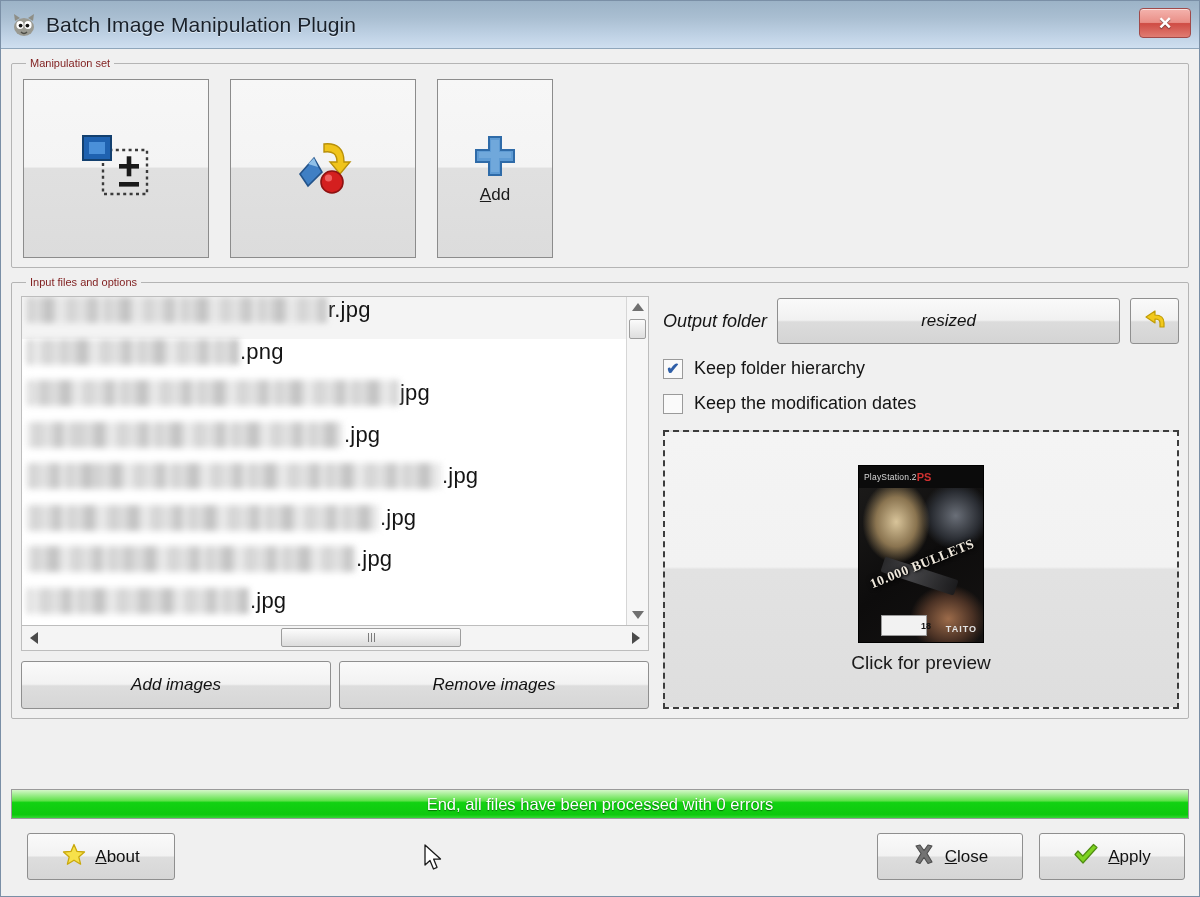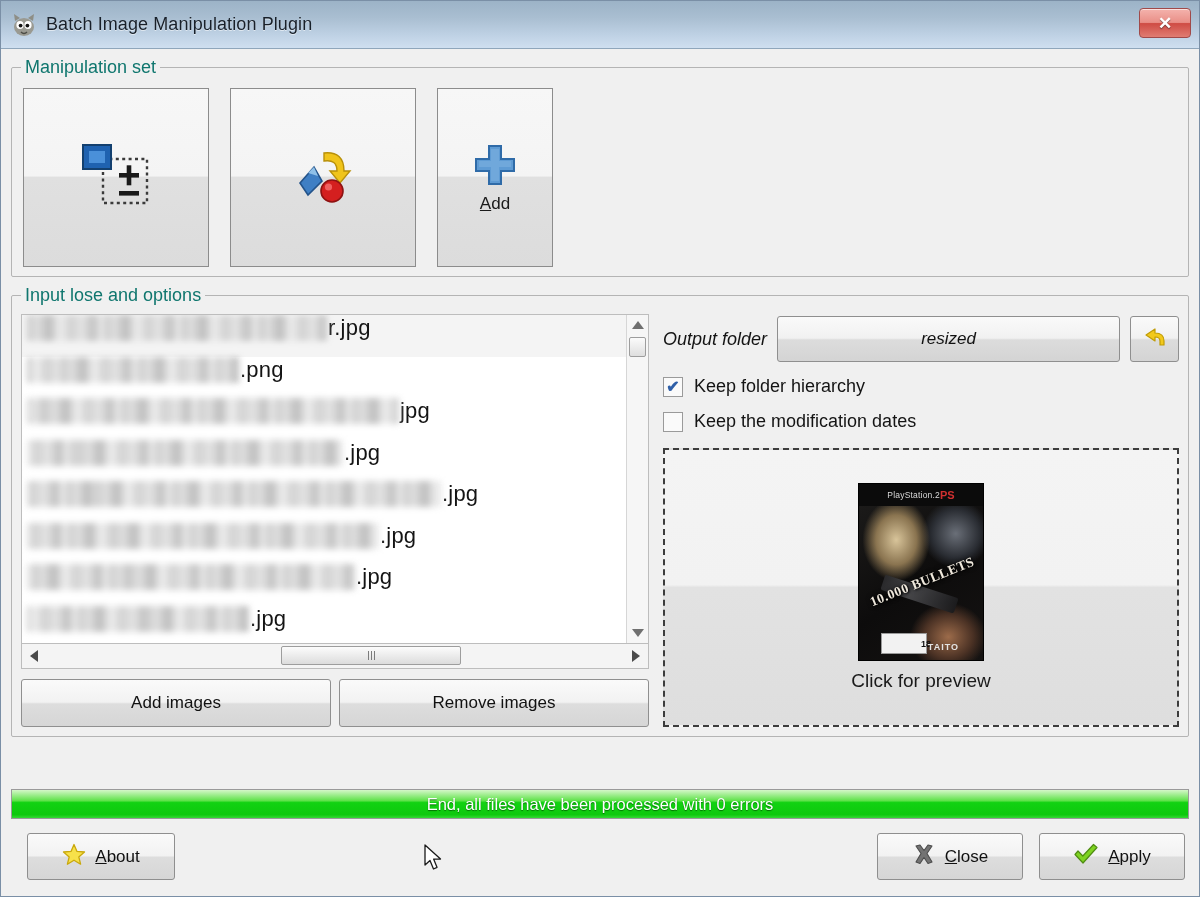--- a/index.html
+++ b/index.html
@@ -25,21 +25,21 @@
     display: flex; align-items: center;
     padding: 0 8px 0 10px;
     border-bottom: 1px solid #8fa6bb;
     position: relative;
   }
   .wilber {
     width: 26px; height: 24px; margin-right: 9px;
     position: relative; flex: 0 0 auto;
   }
   .titletext {
-    font-size: 18px; color: #18202a; letter-spacing: 0.1px;
+    font-size: 21px; color: #18202a; letter-spacing: 0.1px;
     text-shadow: 0 1px 0 rgba(255,255,255,0.55);
   }
   .closebtn {
     position: absolute; right: 8px; top: 7px;
     width: 52px; height: 30px;
     border-radius: 4px;
     border: 1px solid #a04a4a;
     background: linear-gradient(to bottom, #f4b3ad 0%, #e98f87 48%, #cf4c44 52%, #e07c72 100%);
     display: flex; align-items: center; justify-content: center;
     box-shadow: inset 0 1px 0 rgba(255,255,255,0.6);
@@ -54,21 +54,21 @@
   
   .body { padding: 8px 10px 0 10px; flex: 1; display: flex; flex-direction: column; }
   fieldset.group {
     border: 1px solid #b4b4b4;
     border-radius: 2px;
     margin: 0 0 8px 0;
     padding: 8px 9px 9px 9px;
     background: #f0f0f0;
   }
   fieldset.group > legend {
-    font-size: 18px; color: #0f766e; padding: 0 4px; 
+    font-size: 11px; color: #7f1d1d; padding: 0 4px; margin-left: 5px;
   }
 
   
   .manip-row { display: flex; gap: 21px; padding: 2px 2px 0 2px; }
   .manip-btn {
     width: 186px; height: 179px;
     border: 1px solid #8c8c8c;
     background: linear-gradient(to bottom, #f7f7f7 0%, #f4f4f4 49%, #e0e0e0 50%, #dcdcdc 100%);
     display: flex; flex-direction: column; align-items: center; justify-content: center;
     cursor: pointer; position: relative;
@@ -139,21 +139,21 @@
   .grip { width: 1px; height: 9px; background: #7c7c7c; }
 
   .file-buttons { display: flex; gap: 8px; margin-top: 10px; }
   .btn {
     border: 1px solid #8f8f8f; border-radius: 3px;
     background: linear-gradient(to bottom, #fafafa 0%, #f2f2f2 48%, #dddddd 52%, #d6d6d6 100%);
     font-size: 17px; color: #111;
     display: flex; align-items: center; justify-content: center; gap: 9px;
     cursor: pointer;
   }
-  .btn.wide { flex: 1; height: 48px; }
+  .btn.wide { flex: 1; height: 48px; font-style: italic; }
 
   
   .files-right { flex: 1; display: flex; flex-direction: column; padding-top: 2px; }
   .outrow { display: flex; align-items: center; gap: 10px; font-style: italic; }
   .outlabel { font-size: 18px; color: #141414; white-space: nowrap; }
   .folderbtn {
     flex: 1; height: 46px; border: 1px solid #8f8f8f; border-radius: 3px;
     background: linear-gradient(to bottom, #fafafa 0%, #f1f1f1 48%, #dcdcdc 52%, #d4d4d4 100%);
     display: flex; align-items: center; justify-content: center;
     font-size: 17px; color: #111; cursor: pointer;
@@ -182,21 +182,21 @@
     cursor: pointer; padding: 8px;
   }
   .cover {
     width: 126px; height: 178px;
     background: #050505; position: relative; overflow: hidden;
     border: 1px solid #000;
   }
   .cover .ps2bar {
     position: absolute; top: 0; left: 0; right: 0; height: 22px;
     background: #0b0b0b; display: flex; align-items: center;
-    justify-content: center; padding: 0 5px;
+    justify-content: flex-start; padding: 0 5px;
   }
   .cover .ps2txt { color: #d8d8d8; font-size: 8.5px; letter-spacing: 0.2px; }
   .cover .ps2logo { color: #d03030; font-size: 11px; font-weight: bold; }
   .cover .art {
     position: absolute; top: 22px; left: 0; right: 0; bottom: 0;
     background:
       radial-gradient(ellipse 45px 55px at 30% 22%, #d8c49a 0%, #8a7450 45%, rgba(20,16,12,0) 75%),
       radial-gradient(ellipse 40px 40px at 78% 18%, #6a6f78 0%, #2a2d33 60%, rgba(10,10,12,0) 85%),
       radial-gradient(ellipse 45px 40px at 72% 85%, #9c6b4a 0%, #4a3124 55%, rgba(10,8,6,0) 85%),
       linear-gradient(145deg, #1b1a19 0%, #0d0c0c 50%, #151312 100%);
@@ -216,21 +216,21 @@
   }
   .cover .pegi {
     position: absolute; left: 22px; bottom: 6px;
     width: 17px; height: 21px; background: #f2f2f2;
     color: #111; font-size: 9px; font-weight: bold;
     display: flex; align-items: center; justify-content: center;
     border: 1px solid #999;
     padding-left: 44px;
   }
   .cover .pub {
-    position: absolute; right: 24px; bottom: 8px;
+    position: absolute; right: 6px; bottom: 8px;
     color: #e4e4e4; font-size: 9px; letter-spacing: 1px; font-weight: bold;
   }
   .previewcaption { font-size: 19px; color: #1a1a1a; margin-top: 9px; }
 
   
   .progress-outer {
     margin: 0 10px 0 10px;
     height: 30px;
     border: 1px solid #9a9a9a;
     background: #efefef; position: relative; overflow: hidden;
@@ -319,21 +319,21 @@
               <path d="M19 7 H27 V19 H39 V25 H27 V39 H19 V25 H7 V19 H19 Z" fill="#7fb3e0" opacity="0.55"></path>
             </svg>
           </span>
           <span class="addlabel"><u>A</u><span>dd</span></span>
         </div>
 
       </div>
     </fieldset>
 
     <fieldset class="group">
-      <legend>Input lose and options</legend>
+      <legend>Input files and options</legend>
 
       <div class="files-wrap">
 
         <div class="files-left">
           <div class="listbox">
             <div class="list-inner" id="file-rows">
                 <div class="file-row sel">
                   <div class="blurbar" style="width: 300px; background-position: 0px 0px;"></div>
                   <span class="ext">r.jpg</span>
                 </div>

